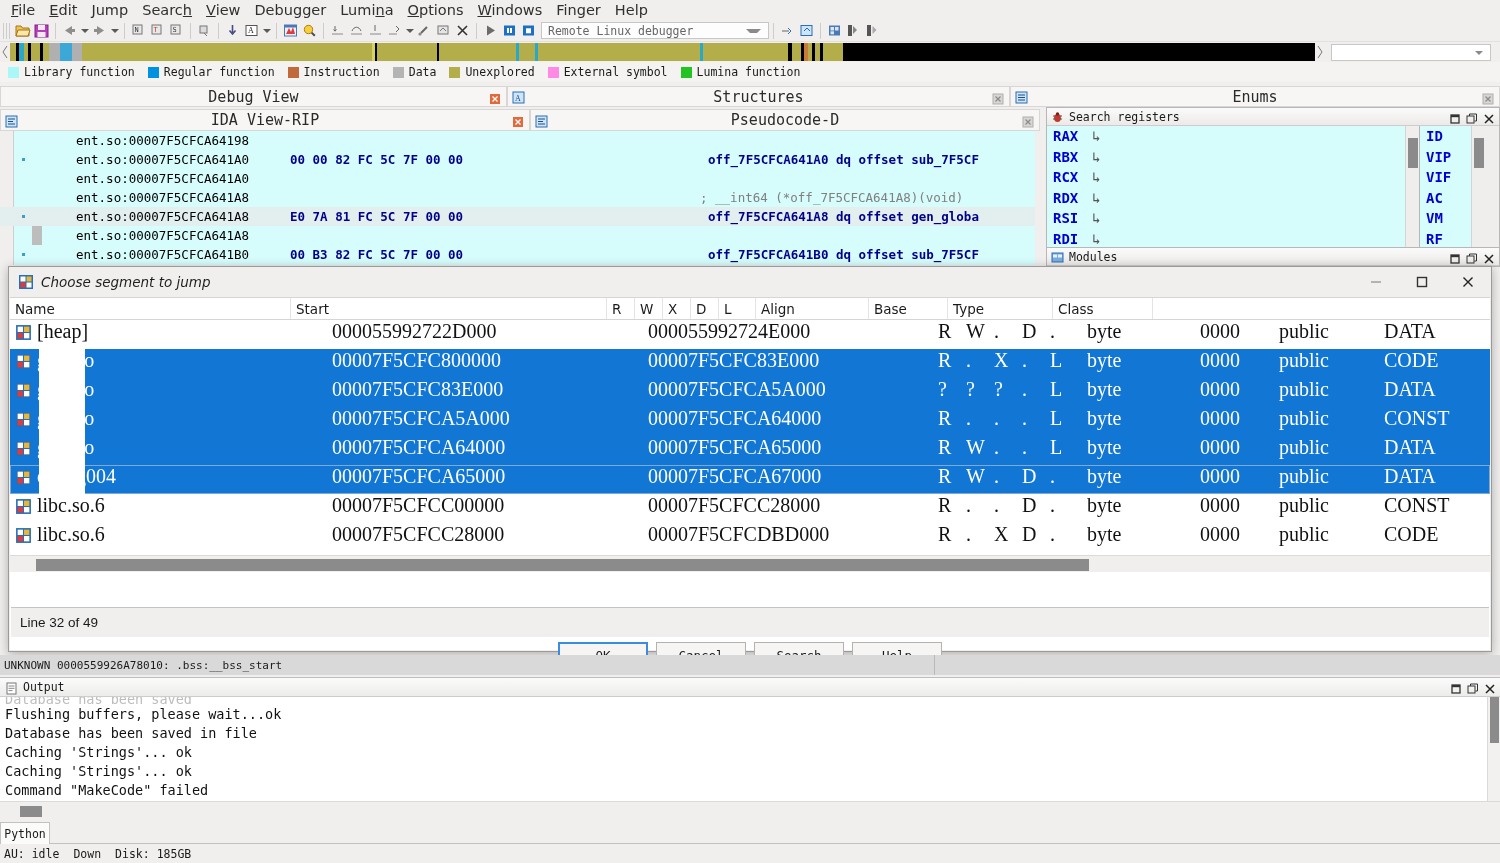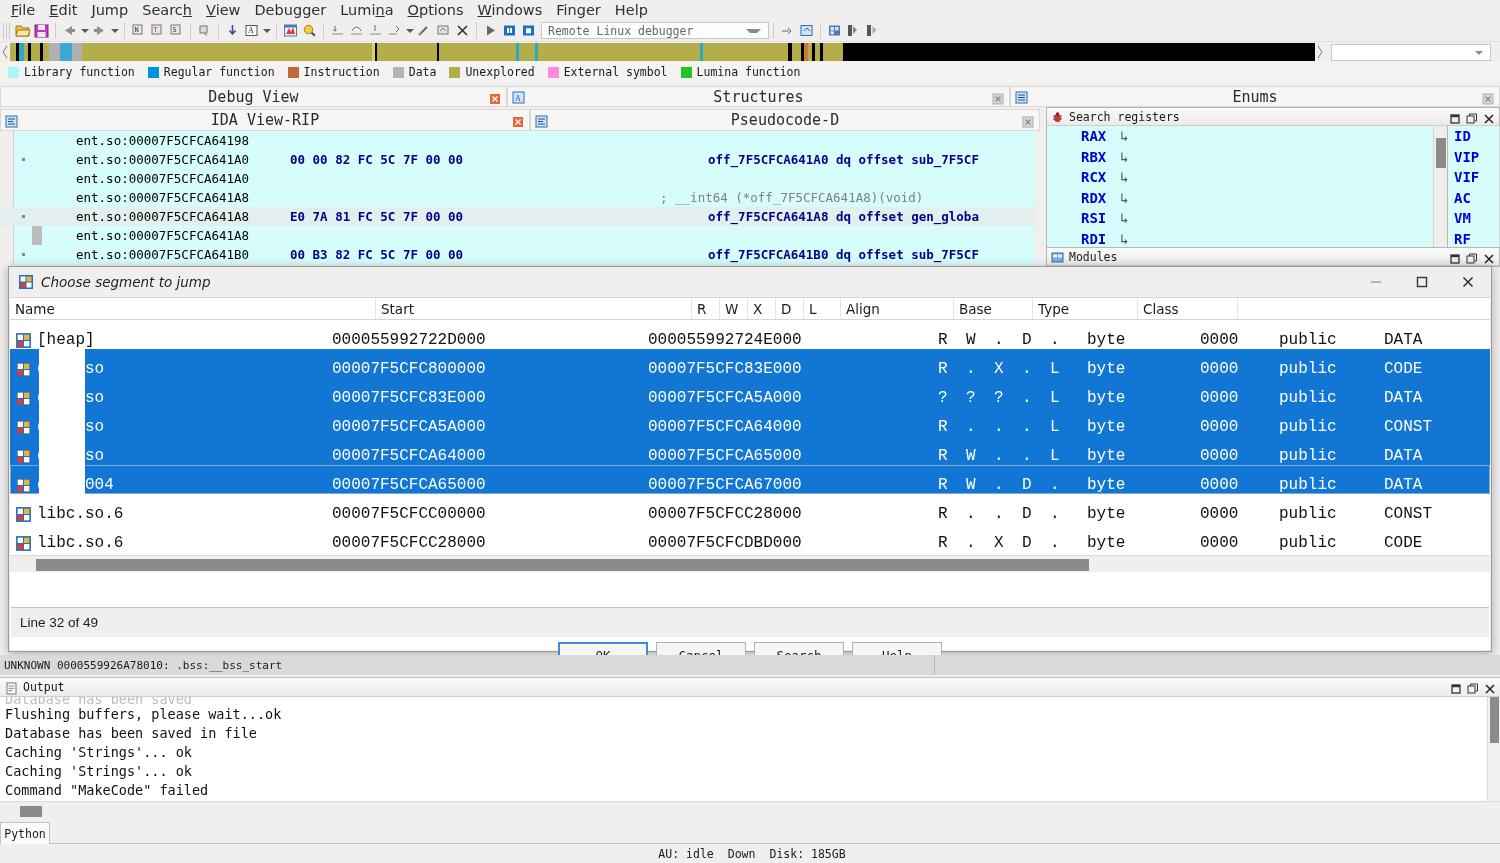--- a/index.html
+++ b/index.html
@@ -86,21 +86,21 @@
   
   .disasm { position: absolute; top: 131px; left: 0; width: 1035px; height: 134px;
     background: #d6fcfc; overflow: hidden; font-family: "DejaVu Sans Mono", monospace;
     font-size: 12.5px; }
   .dz { position: absolute; left: 0; top: 0; width: 14px; height: 134px; background: #f0efee;
     border-right: 1px solid #cfcfcf; }
   .drow { position: relative; height: 19px; line-height: 19px; white-space: nowrap; }
   .drow.sel { background: #e3eeee; }
   .drow .addr { position: absolute; left: 76px; color: #000; }
   .drow .bytes { position: absolute; left: 290px; color: #00008b; font-weight: bold; }
-  .drow .cmt { position: absolute; left: 660px; color: #808080; }
+  .drow .cmt { position: absolute; left: 700px; color: #808080; }
   .drow .op { position: absolute; left: 708px; color: #00008b; font-weight: bold; }
   .dot { position: absolute; left: 22px; width: 3px; height: 3px; background: #3aa0c8; top: 8px; }
   .greybar { position: absolute; left: 32px; top: 76px; width: 10px; height: 38px; background: #bdbdbd; }
 
   
   .rpanel { position: absolute; background: #f4f3f2; border: 1px solid #b9b7b5; }
   .rp-title { height: 18px; display: flex; align-items: center;
     background: linear-gradient(to bottom,#fbfbfb,#eceae8); border-bottom: 1px solid #cfcdcb; }
   .rp-title .t { font-family: "DejaVu Sans Mono", monospace; font-size: 11.5px; color: #1a1a1a; margin-left: 5px; }
   .rp-title .bicon { width: 13px; height: 13px; margin-left: 4px; }
@@ -127,22 +127,22 @@
   .dlg-title .wbtns { margin-left: auto; display: flex; height: 30px; }
   .wbtn { width: 46px; height: 30px; display: flex; align-items: center; justify-content: center; }
   .dlg-body { position: absolute; top: 30px; left: 1px; right: 1px; bottom: 1px; background: #fff; }
 
   .hdr { display: flex; height: 23px; background: #fff; border-bottom: 1px solid #d7d5d3;
     border-top: 1px solid #d7d5d3; }
   .hdr .hc { font-size: 13.5px; color: #1a1a1a; padding-left: 5px; display: flex; align-items: center;
     border-right: 1px solid #e6e4e2; font-family: "DejaVu Sans", sans-serif; }
 
   .rows { position: relative; height: 252px; overflow: hidden; background: #fff; }
-  .row { display: flex; height: 29px; align-items: flex-end; white-space: nowrap;
-    font-family: Liberation Mono, monospace; font-size: 16px; color: #111; }
+  .row { display: flex; height: 29px; align-items: flex-start; white-space: nowrap;
+    font-family: Liberation Serif, serif; font-size: 20px; color: #111; }
   .row.hl { background: #1277d4; color: #fff; }
   .row.cursor { outline: 1px solid #7ea9d4; outline-offset: -1px; }
   .cell { padding-left: 5px; overflow: hidden; }
   .cell.name { display: flex; align-items: center; }
   .rico { width: 17px; height: 17px; margin-right: 5px; flex: 0 0 17px; }
   .redact { position: absolute; background: #fff; }
 
   .hscroll { position: absolute; left: 0; right: 0; bottom: 0; height: 17px;
     background: #f0efee; border-top: 1px solid #dcdad8; }
   .hscroll .hthumb { position: absolute; top: 3px; left: 26px; width: 1053px; height: 12px; background: #8b8b8b; }
@@ -182,21 +182,21 @@
 
   .pytab { position: absolute; top: 820px; left: 0; width: 1500px; height: 24px; background: #f0efee;
     display: flex; align-items: flex-end; }
   .pytab .tab { width: 50px; height: 22px; background: #fbfbfa; border: 1px solid #c4c2c0;
     border-bottom: none; display: flex; align-items: center; justify-content: center;
     font-family: "DejaVu Sans Mono", monospace; font-size: 11.5px; color: #1a1a1a; }
   .pytab .fill { flex: 1; height: 22px; border-bottom: 1px solid #c4c2c0; }
 
   .statusbar { position: absolute; top: 845px; left: 0; width: 1500px; height: 18px;
     background: #f0efee; display: flex; align-items: center; padding-left: 4px;
-    font-family: "DejaVu Sans Mono", monospace; font-size: 11.5px; color: #1a1a1a; gap: 14px; justify-content: center; }
+    font-family: "DejaVu Sans Mono", monospace; font-size: 11.5px; color: #1a1a1a; gap: 14px; }
 
   
   .behind { position: absolute; font-family: "DejaVu Sans Mono", monospace;
     font-size: 12px; color: #bdd8d8; }
 </style>
 </head>
 <body>
 
 <div id="root">
 
@@ -614,21 +614,21 @@
             </svg>
         </span>
         <span>
           <svg width="12" height="12" viewBox="0 0 12 12">
               <path d="M2 2l8 8M10 2l-8 8" stroke="#222" stroke-width="1.5"></path>
             </svg>
         </span>
       </span>
     </div>
     <div class="regbody">
-      <div class="regcol" style="flex:0 0 358px;margin-left:28px;">
+      <div class="regcol" style="flex:0 0 358px;">
         <div class="regline"><span>RAX</span><span class="arw">↳</span></div>
         <div class="regline"><span>RBX</span><span class="arw">↳</span></div>
         <div class="regline"><span>RCX</span><span class="arw">↳</span></div>
         <div class="regline"><span>RDX</span><span class="arw">↳</span></div>
         <div class="regline"><span>RSI</span><span class="arw">↳</span></div>
         <div class="regline"><span>RDI</span><span class="arw">↳</span></div>
       </div>
       <div class="vscroll" style="flex:0 0 14px;">
         <div class="thumb" style="top:12px;height:30px;"></div>
       </div>
@@ -707,21 +707,21 @@
           <svg width="14" height="14" viewBox="0 0 14 14">
               <path d="M2.5 2.5l9 9M11.5 2.5l-9 9" stroke="#222" stroke-width="1.4"></path>
             </svg>
         </span>
       </span>
     </div>
 
     <div class="dlg-body">
 
       <div class="hdr">
-        <div class="hc" style="width:366px">Name</div>
+        <div class="hc" style="width:281px">Name</div>
         <div class="hc" style="width:316px">Start</div>
         <div class="hc" style="width:28px">R</div>
         <div class="hc" style="width:28px">W</div>
         <div class="hc" style="width:28px">X</div>
         <div class="hc" style="width:28px">D</div>
         <div class="hc" style="width:37px">L</div>
         <div class="hc" style="width:113px">Align</div>
         <div class="hc" style="width:79px">Base</div>
         <div class="hc" style="width:105px">Type</div>
         <div class="hc" style="width:100px">Class</div>

